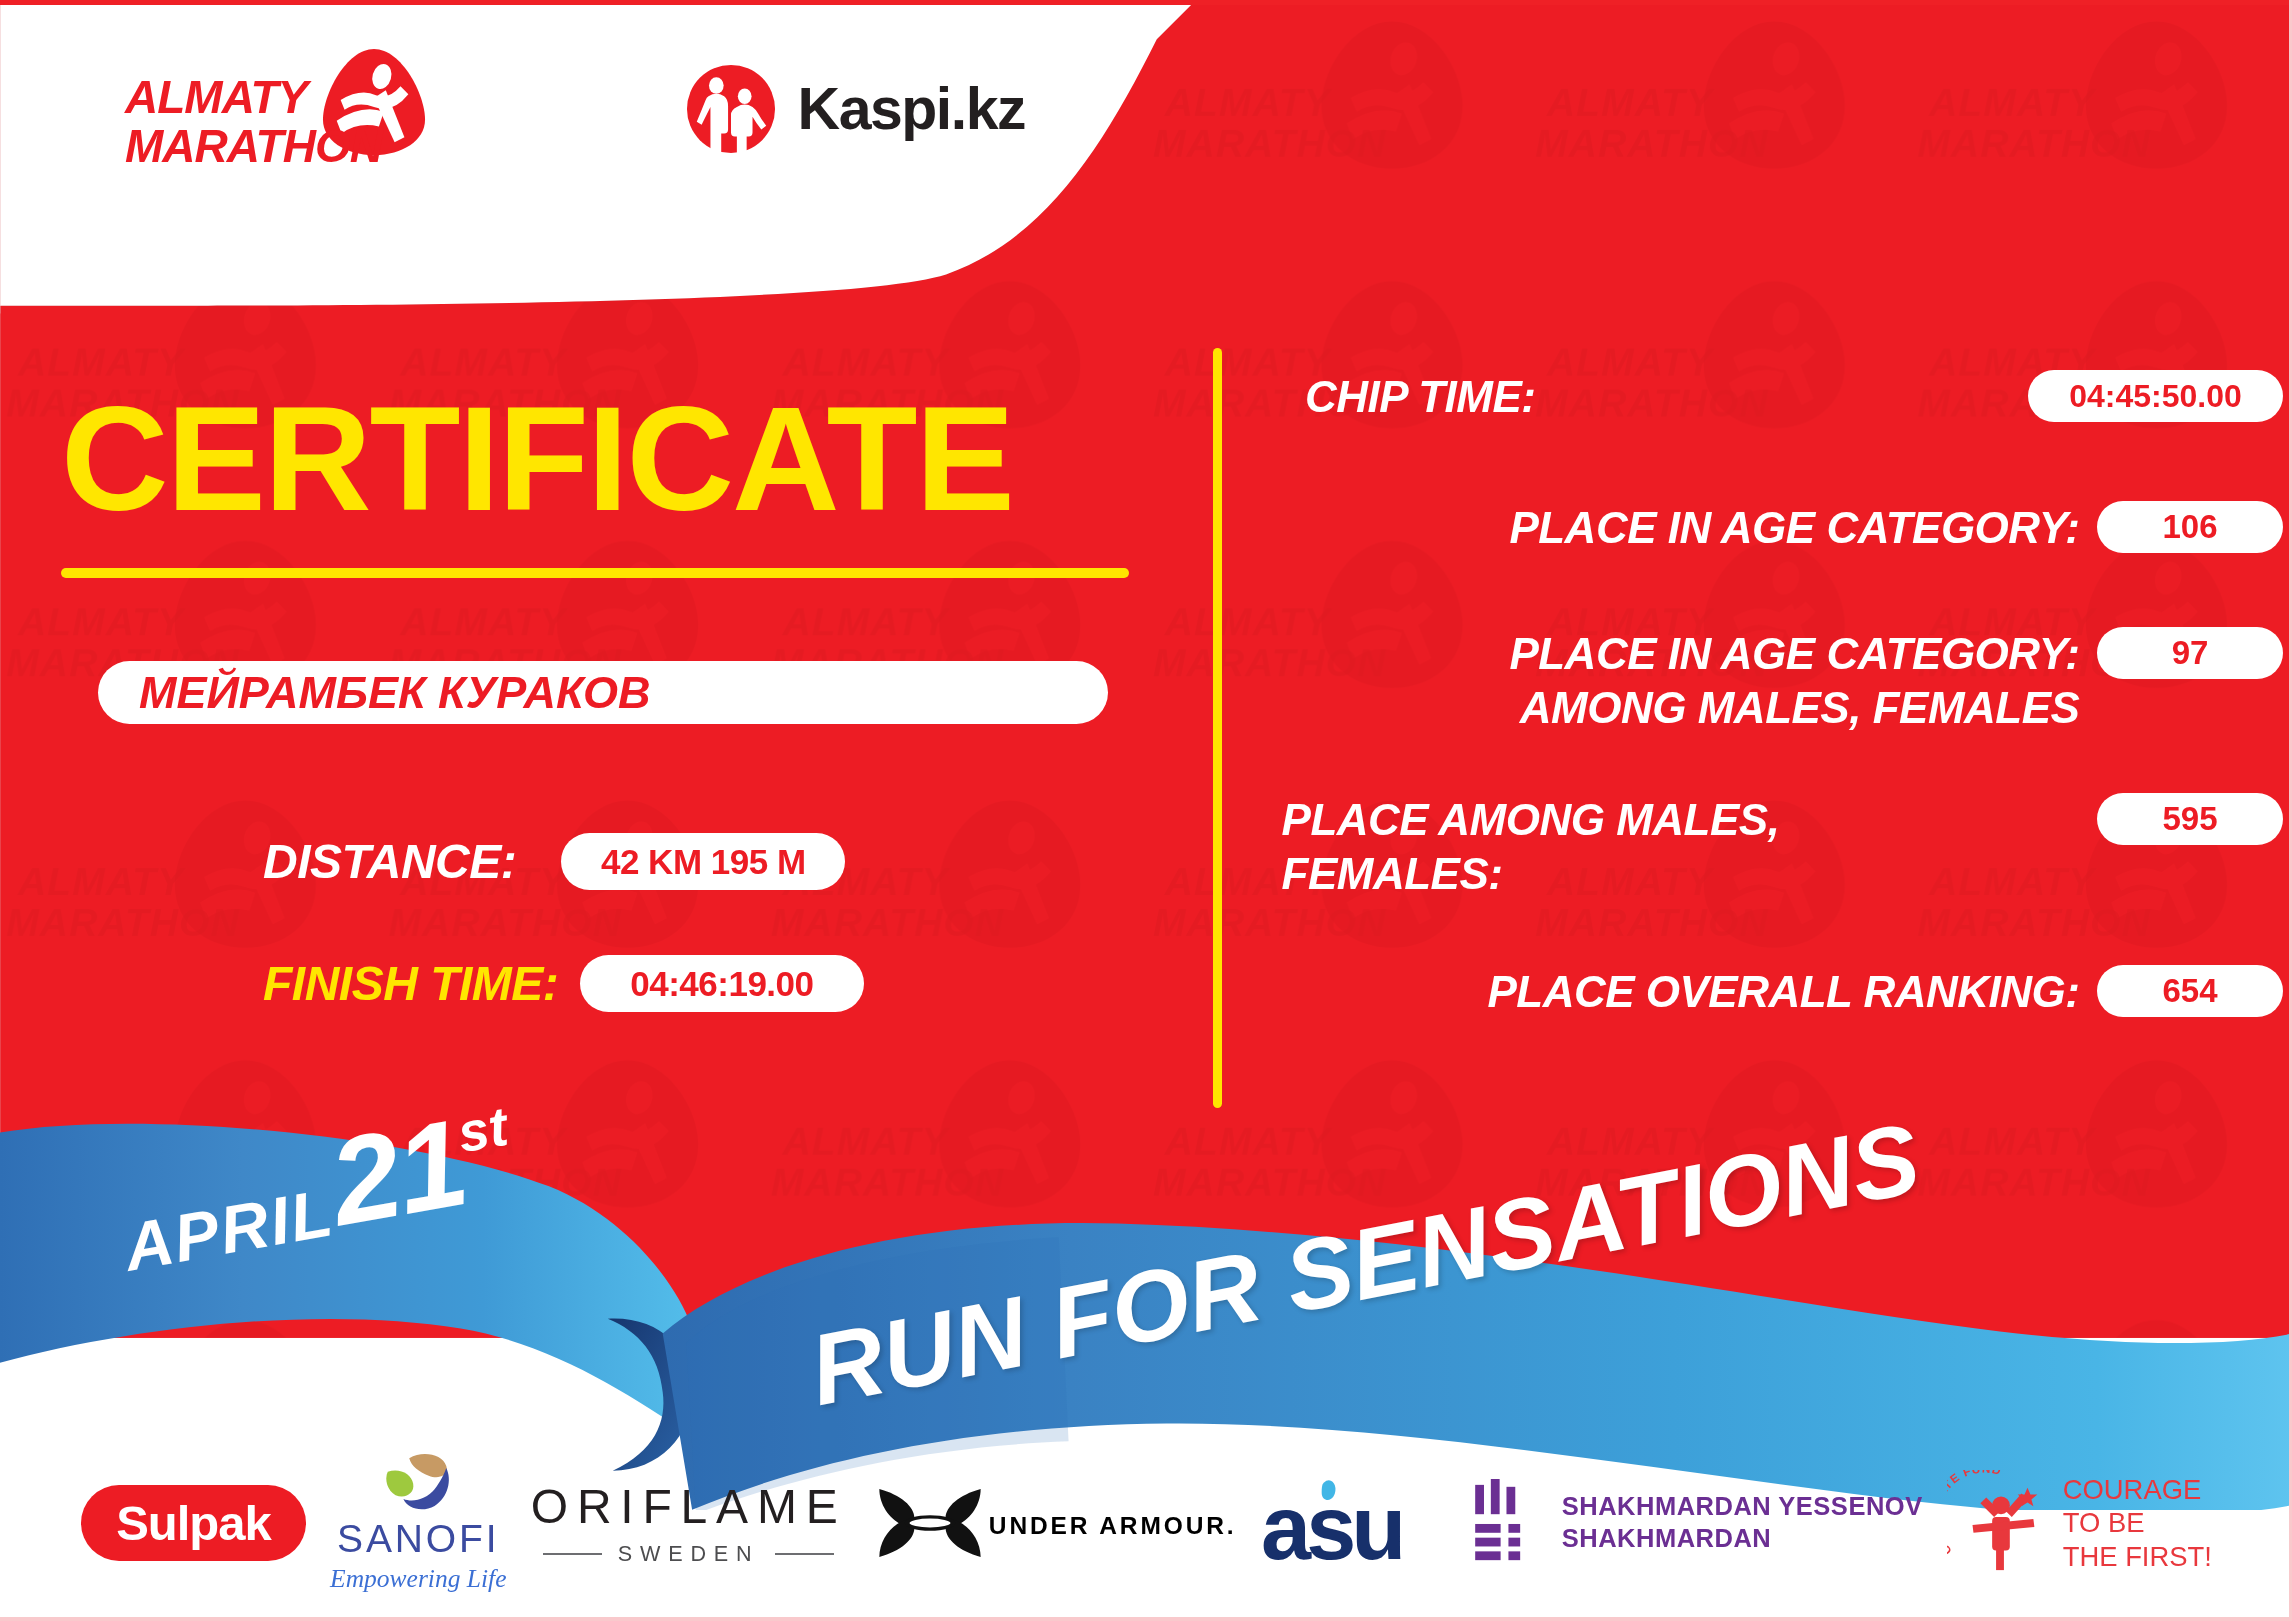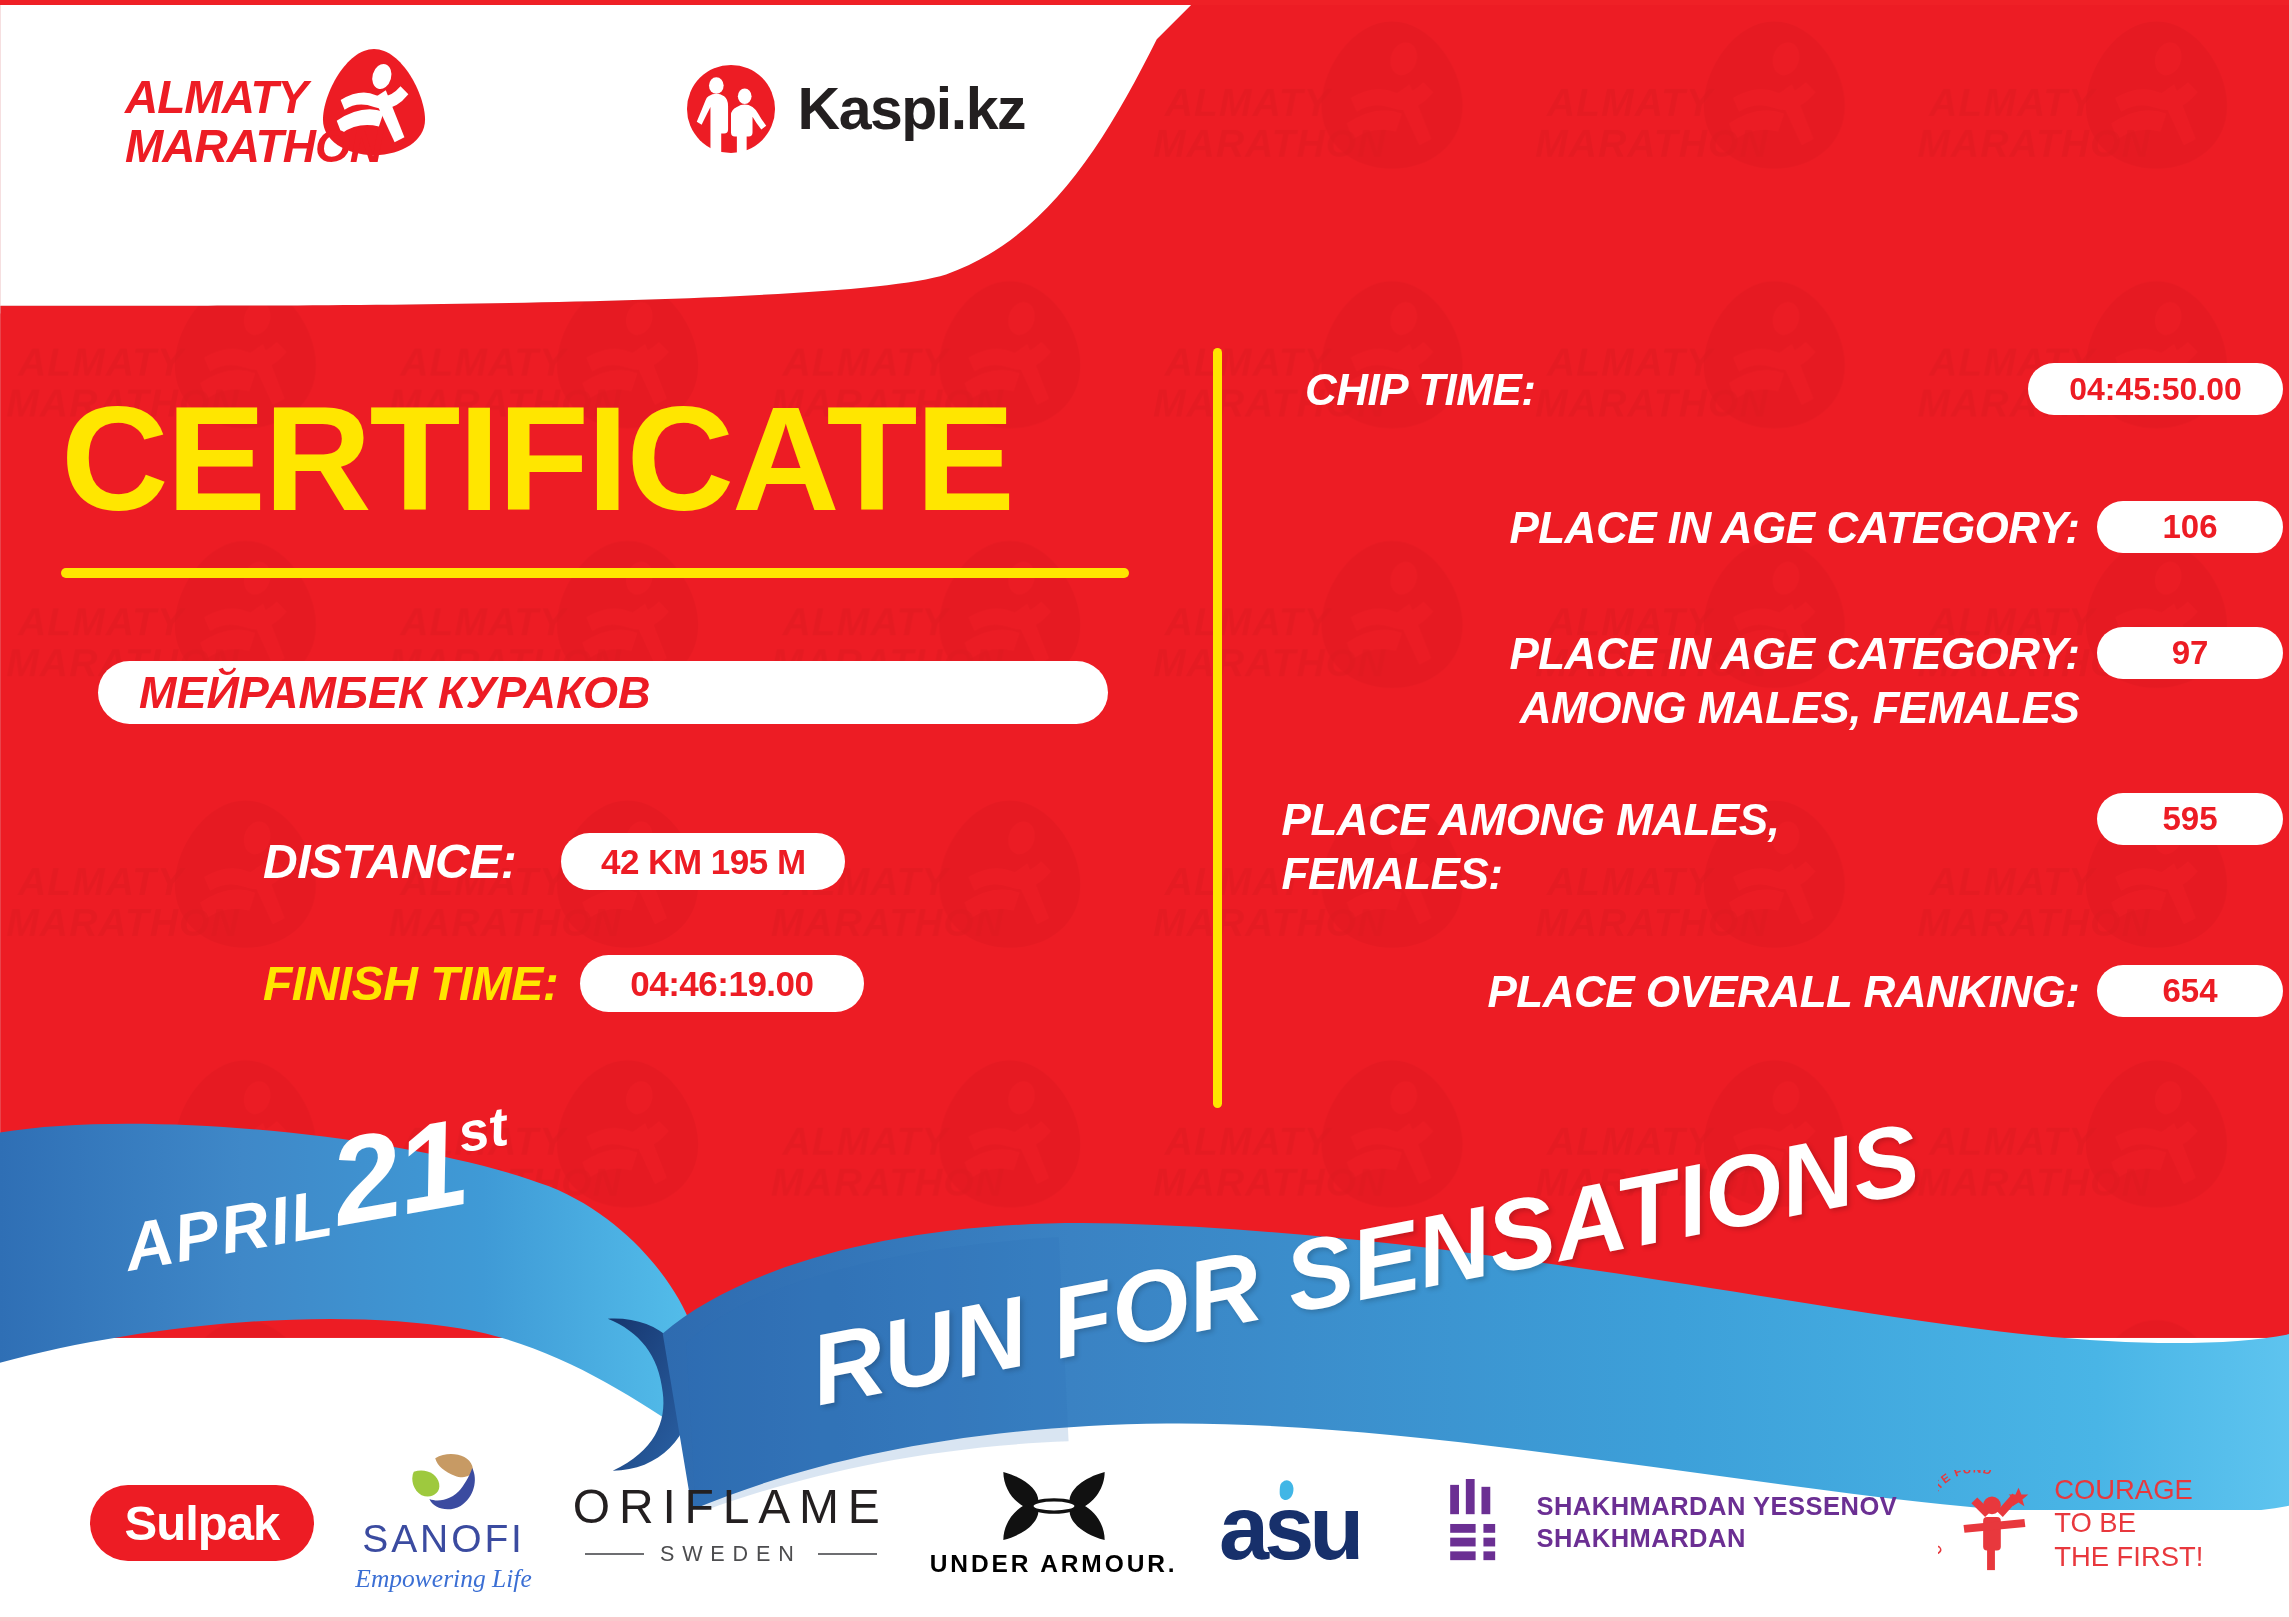--- a/index.html
+++ b/index.html
@@ -140,21 +140,21 @@
   .sanofi-mark{width:76px;height:61px;margin-bottom:3.9px;}
   .sanofi-name{color:#3b4ba0;font-size:39px;letter-spacing:2.9px;font-family:"Liberation Sans", sans-serif;}
   .sanofi-tag{color:#3b6fd4;font-size:25.5px;font-style:italic;margin-top:3px;font-family:"Liberation Serif", serif;}
 
   .sp-oriflame{display:flex;flex-direction:column;align-items:center;}
   .ori-name{color:#231f20;font-size:48px;letter-spacing:8.8px;font-family:"Liberation Sans", sans-serif;}
   .ori-sub{display:flex;align-items:center;gap:16px;margin-top:7.8px;}
   .ori-sub .ln{width:59px;height:2px;background:#6d6e71;}
   .ori-sub .tx{color:#4d4d4f;font-size:21.6px;letter-spacing:7.8px;font-family:"Liberation Sans", sans-serif;}
 
-  .sp-ua{display:flex;flex-direction:column;align-items:center;}
+  .sp-ua{display:flex;flex-direction:row;align-items:center;}
   .ua-mark{width:118px;height:76px;}
   .ua-name{color:#000;font-size:24.5px;font-weight:bold;letter-spacing:2.9px;margin-top:6.9px;font-family:"Liberation Sans", sans-serif;}
 
   .sp-asu{display:flex;align-items:flex-start;}
 
   .sp-shak{display:flex;align-items:center;gap:21.6px;}
   .shak-mark{width:69px;height:88px;}
   .shak-text{color:#6b2f93;font-weight:bold;font-size:25.5px;line-height:1.25;letter-spacing:0.5px;font-family:"Liberation Sans", sans-serif;}
 
   .sp-courage{display:flex;align-items:center;gap:9.8px;}
@@ -271,21 +271,21 @@
     <div class="row-left" style="left:263px;top:632px;">
       <div class="lbl lbl-yellow">FINISH TIME:</div>
       <div class="pill pill-time" style="margin-left:21.6px;">04:46:19.00</div>
     </div>
   </div>
 
   <div class="divider"></div>
 
   <div class="right-col">
 
-    <div class="r-row" style="top:40px;">
+    <div class="r-row" style="top:47px;">
       <div class="r-lbl left-al" style="padding-left:41px;">CHIP TIME:</div>
       <div class="r-pill wide">04:45:50.00</div>
     </div>
 
     <div class="r-row" style="top:178px;">
       <div class="r-lbl">PLACE IN AGE CATEGORY:</div>
       <div class="r-pill">106</div>
     </div>
 
     <div class="r-row" style="top:304px;">

